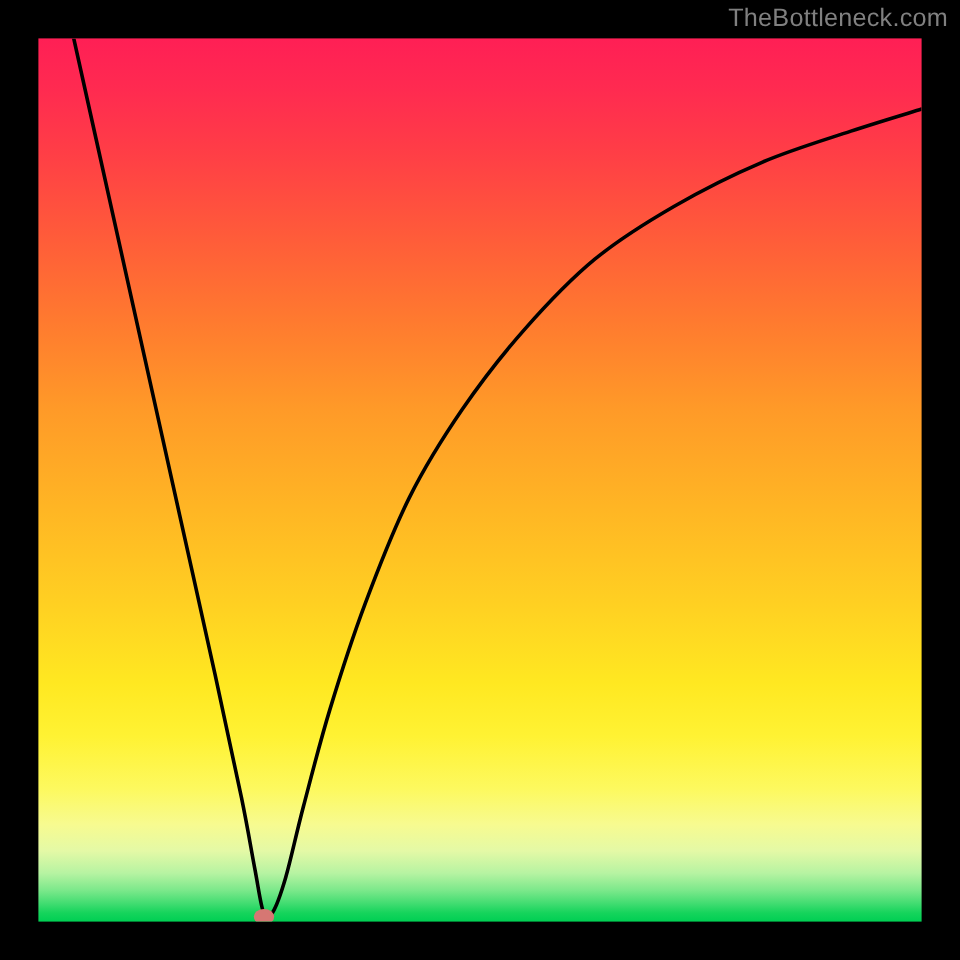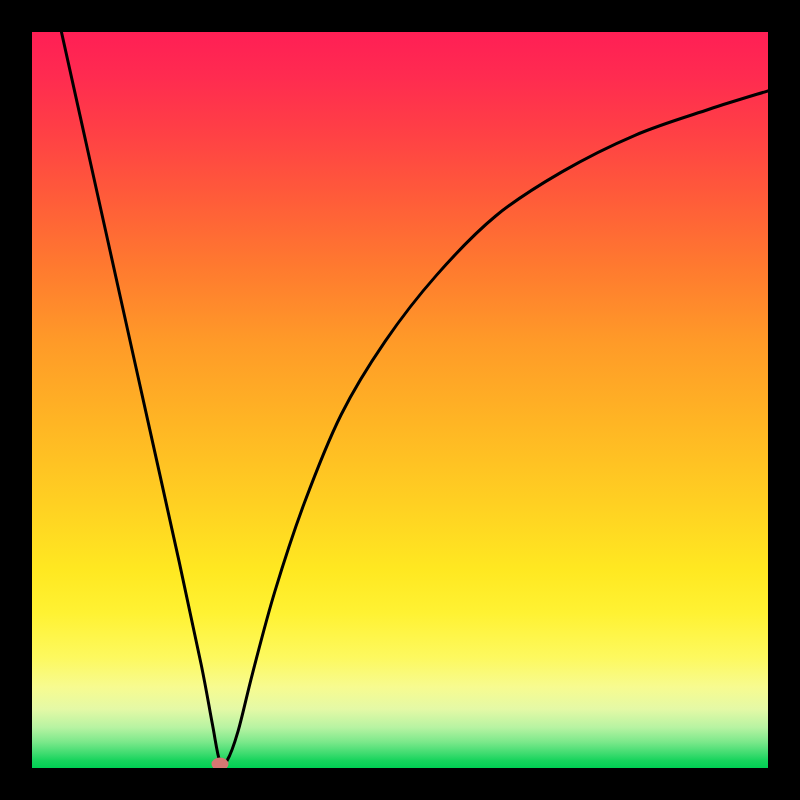--- a/index.html
+++ b/index.html
@@ -70,19 +70,20 @@
     height: 13px;
     border-radius: 50%;
     background: #d67773;
     transform: translate(-50%, -50%);
   }
 </style>
 </head>
 <body>
 
 <div class="frame">
+  <div class="watermark">TheBottleneck.com</div>
   <div class="plot-area">
     <svg class="curve" viewBox="0 0 736 736" preserveAspectRatio="none">
       <path id="curvePath" fill="none" stroke="#000000" stroke-width="3" stroke-linecap="round" stroke-linejoin="round" d="M 29.44 0.00 C 34.35 22.08 49.07 88.32 58.88 132.48 C 68.69 176.64 78.51 220.80 88.32 264.96 C 98.13 309.12 107.95 353.28 117.76 397.44 C 127.57 441.60 138.61 490.67 147.20 529.92 C 155.79 569.17 163.76 605.97 169.28 632.96 C 174.80 659.95 177.25 675.89 180.32 691.84 C 183.39 707.79 185.23 722.51 187.68 728.64 C 190.13 734.77 191.97 733.55 195.04 728.64 C 198.11 723.73 201.79 713.92 206.08 699.20 C 210.37 684.48 214.67 663.63 220.80 640.32 C 226.93 617.01 234.29 587.57 242.88 559.36 C 251.47 531.15 261.28 500.48 272.32 471.04 C 283.36 441.60 295.63 409.71 309.12 382.72 C 322.61 355.73 337.33 332.43 353.28 309.12 C 369.23 285.81 386.40 263.73 404.80 242.88 C 423.20 222.03 442.83 201.17 463.68 184.00 C 484.53 166.83 506.61 153.33 529.92 139.84 C 553.23 126.35 578.99 113.47 603.52 103.04 C 628.05 92.61 655.04 84.64 677.12 77.28 C 699.20 69.92 726.19 61.95 736.00 58.88 "></path>
     </svg>
     <div class="marker" id="marker" style="left: 187.68px; top: 732.32px; background: rgb(214, 119, 115);"></div>
   </div>
 </div>
 
 </body></html>

